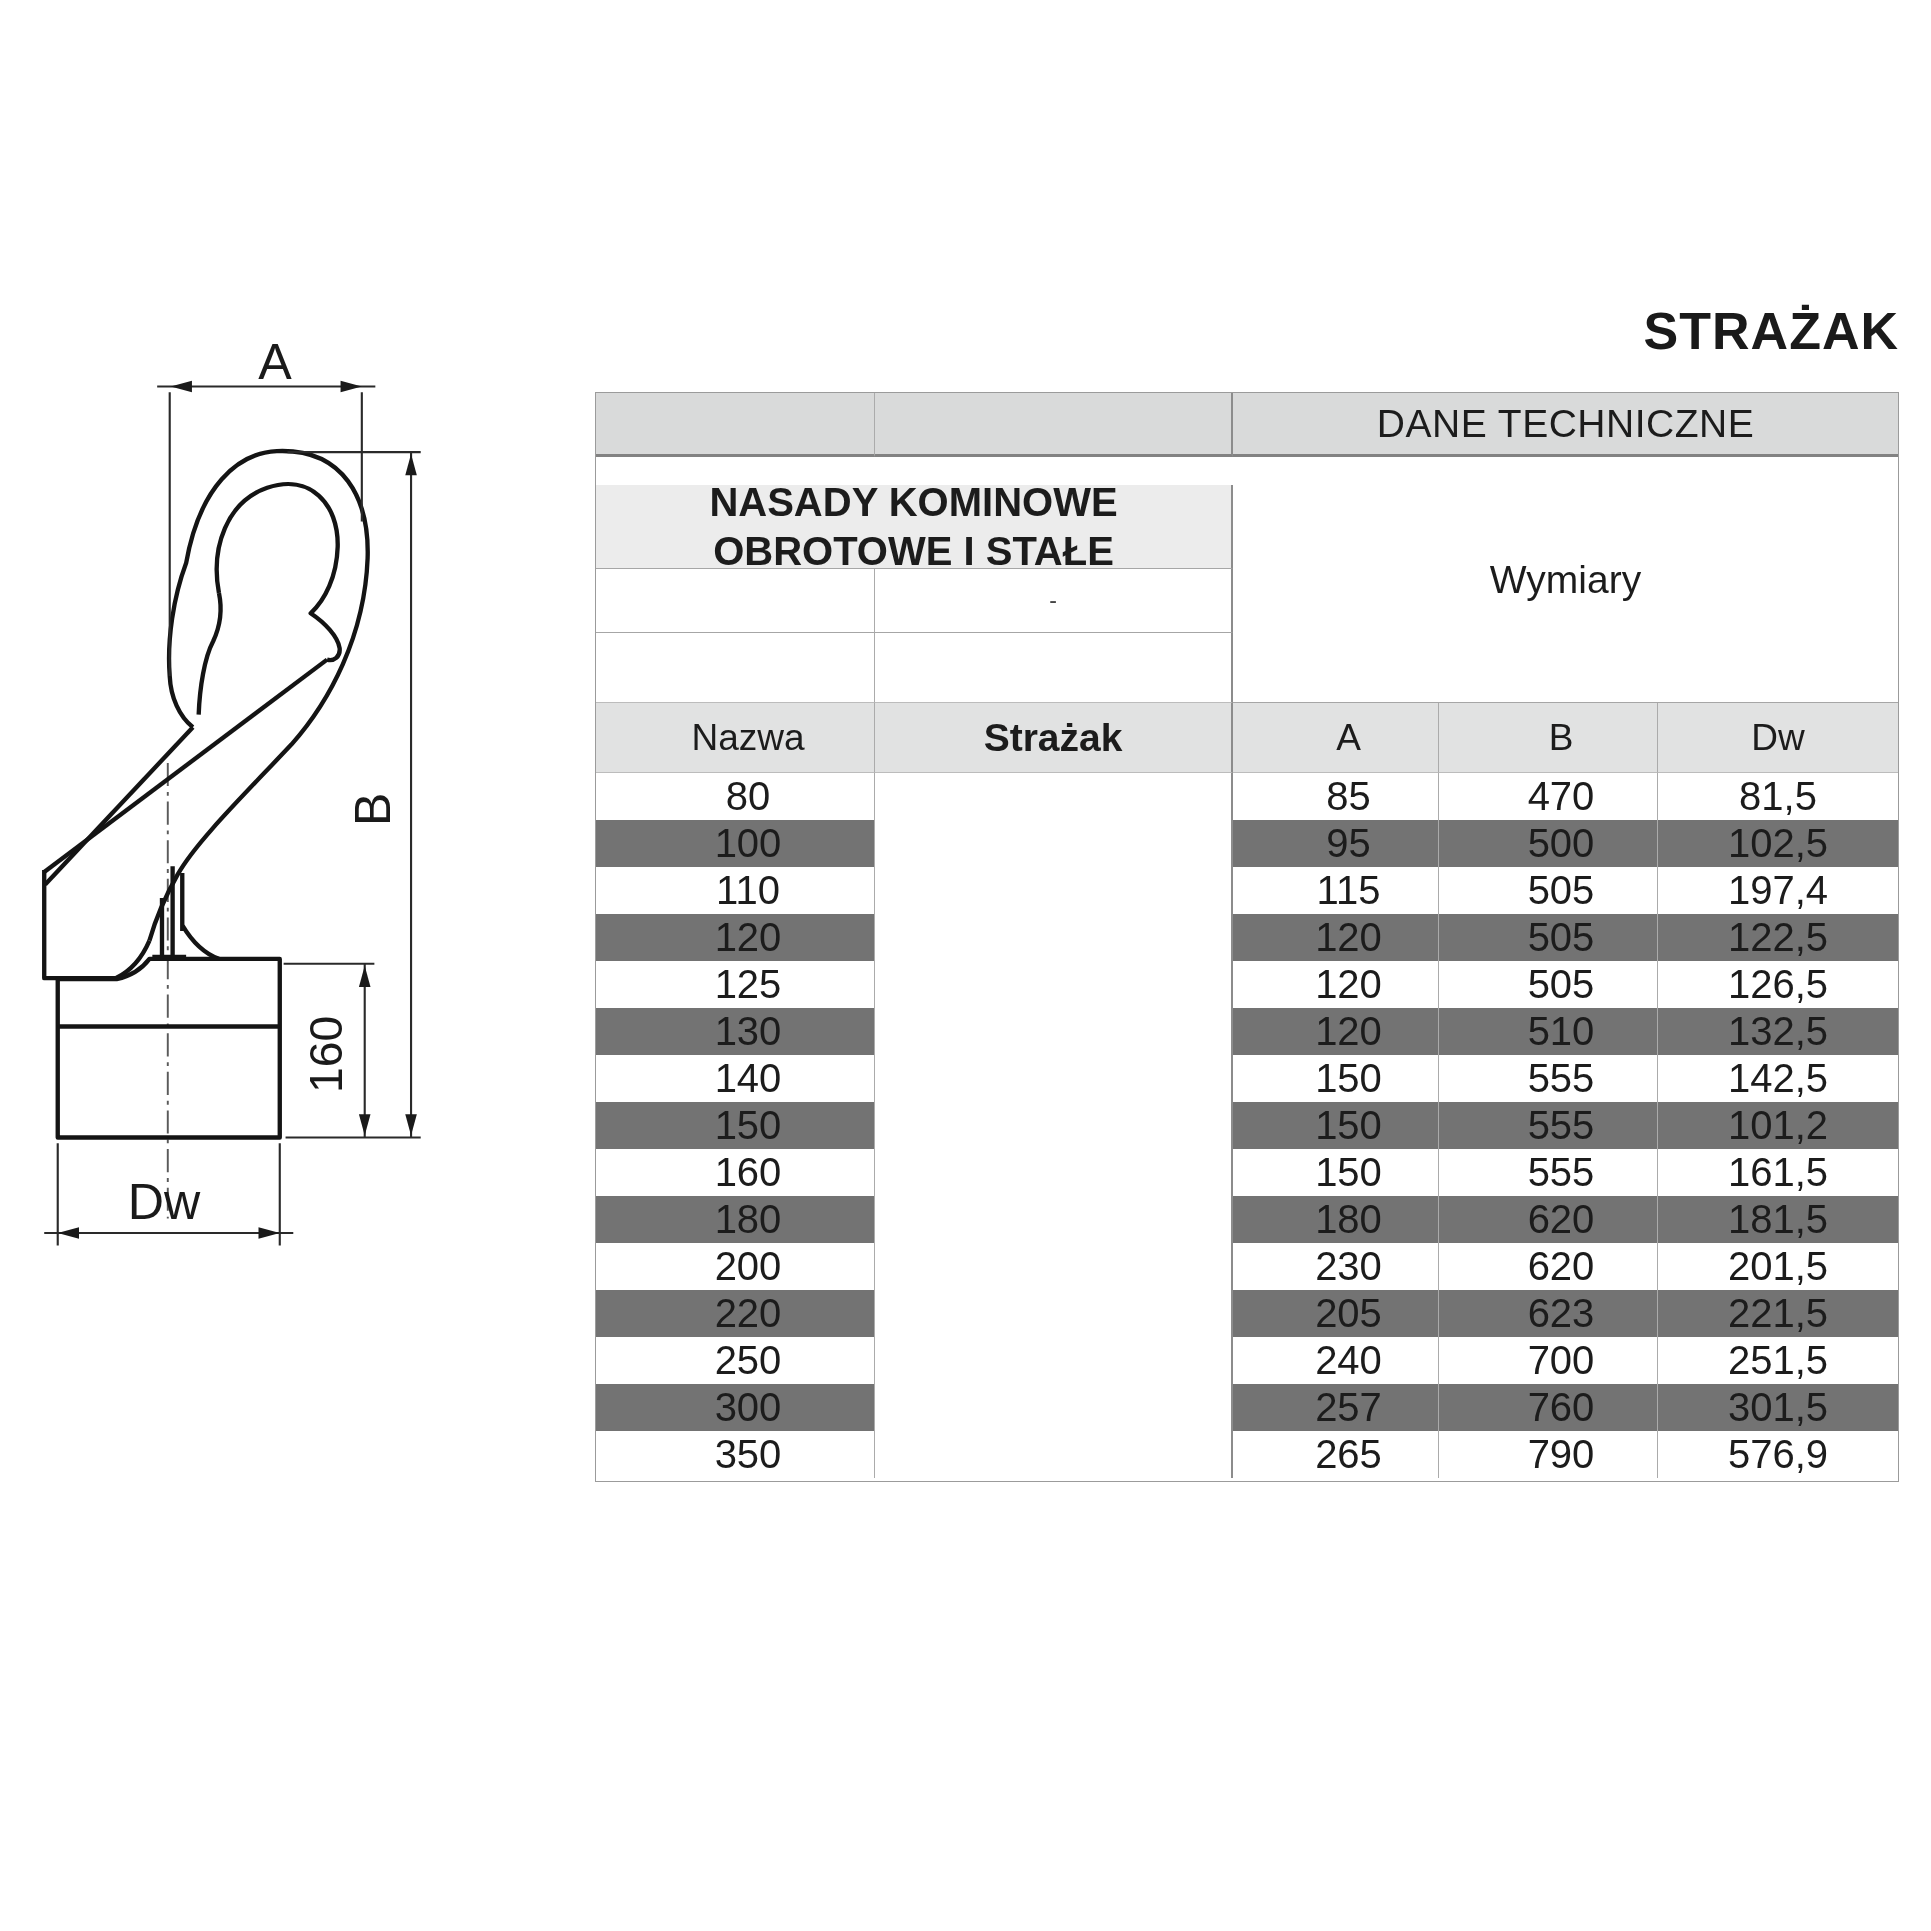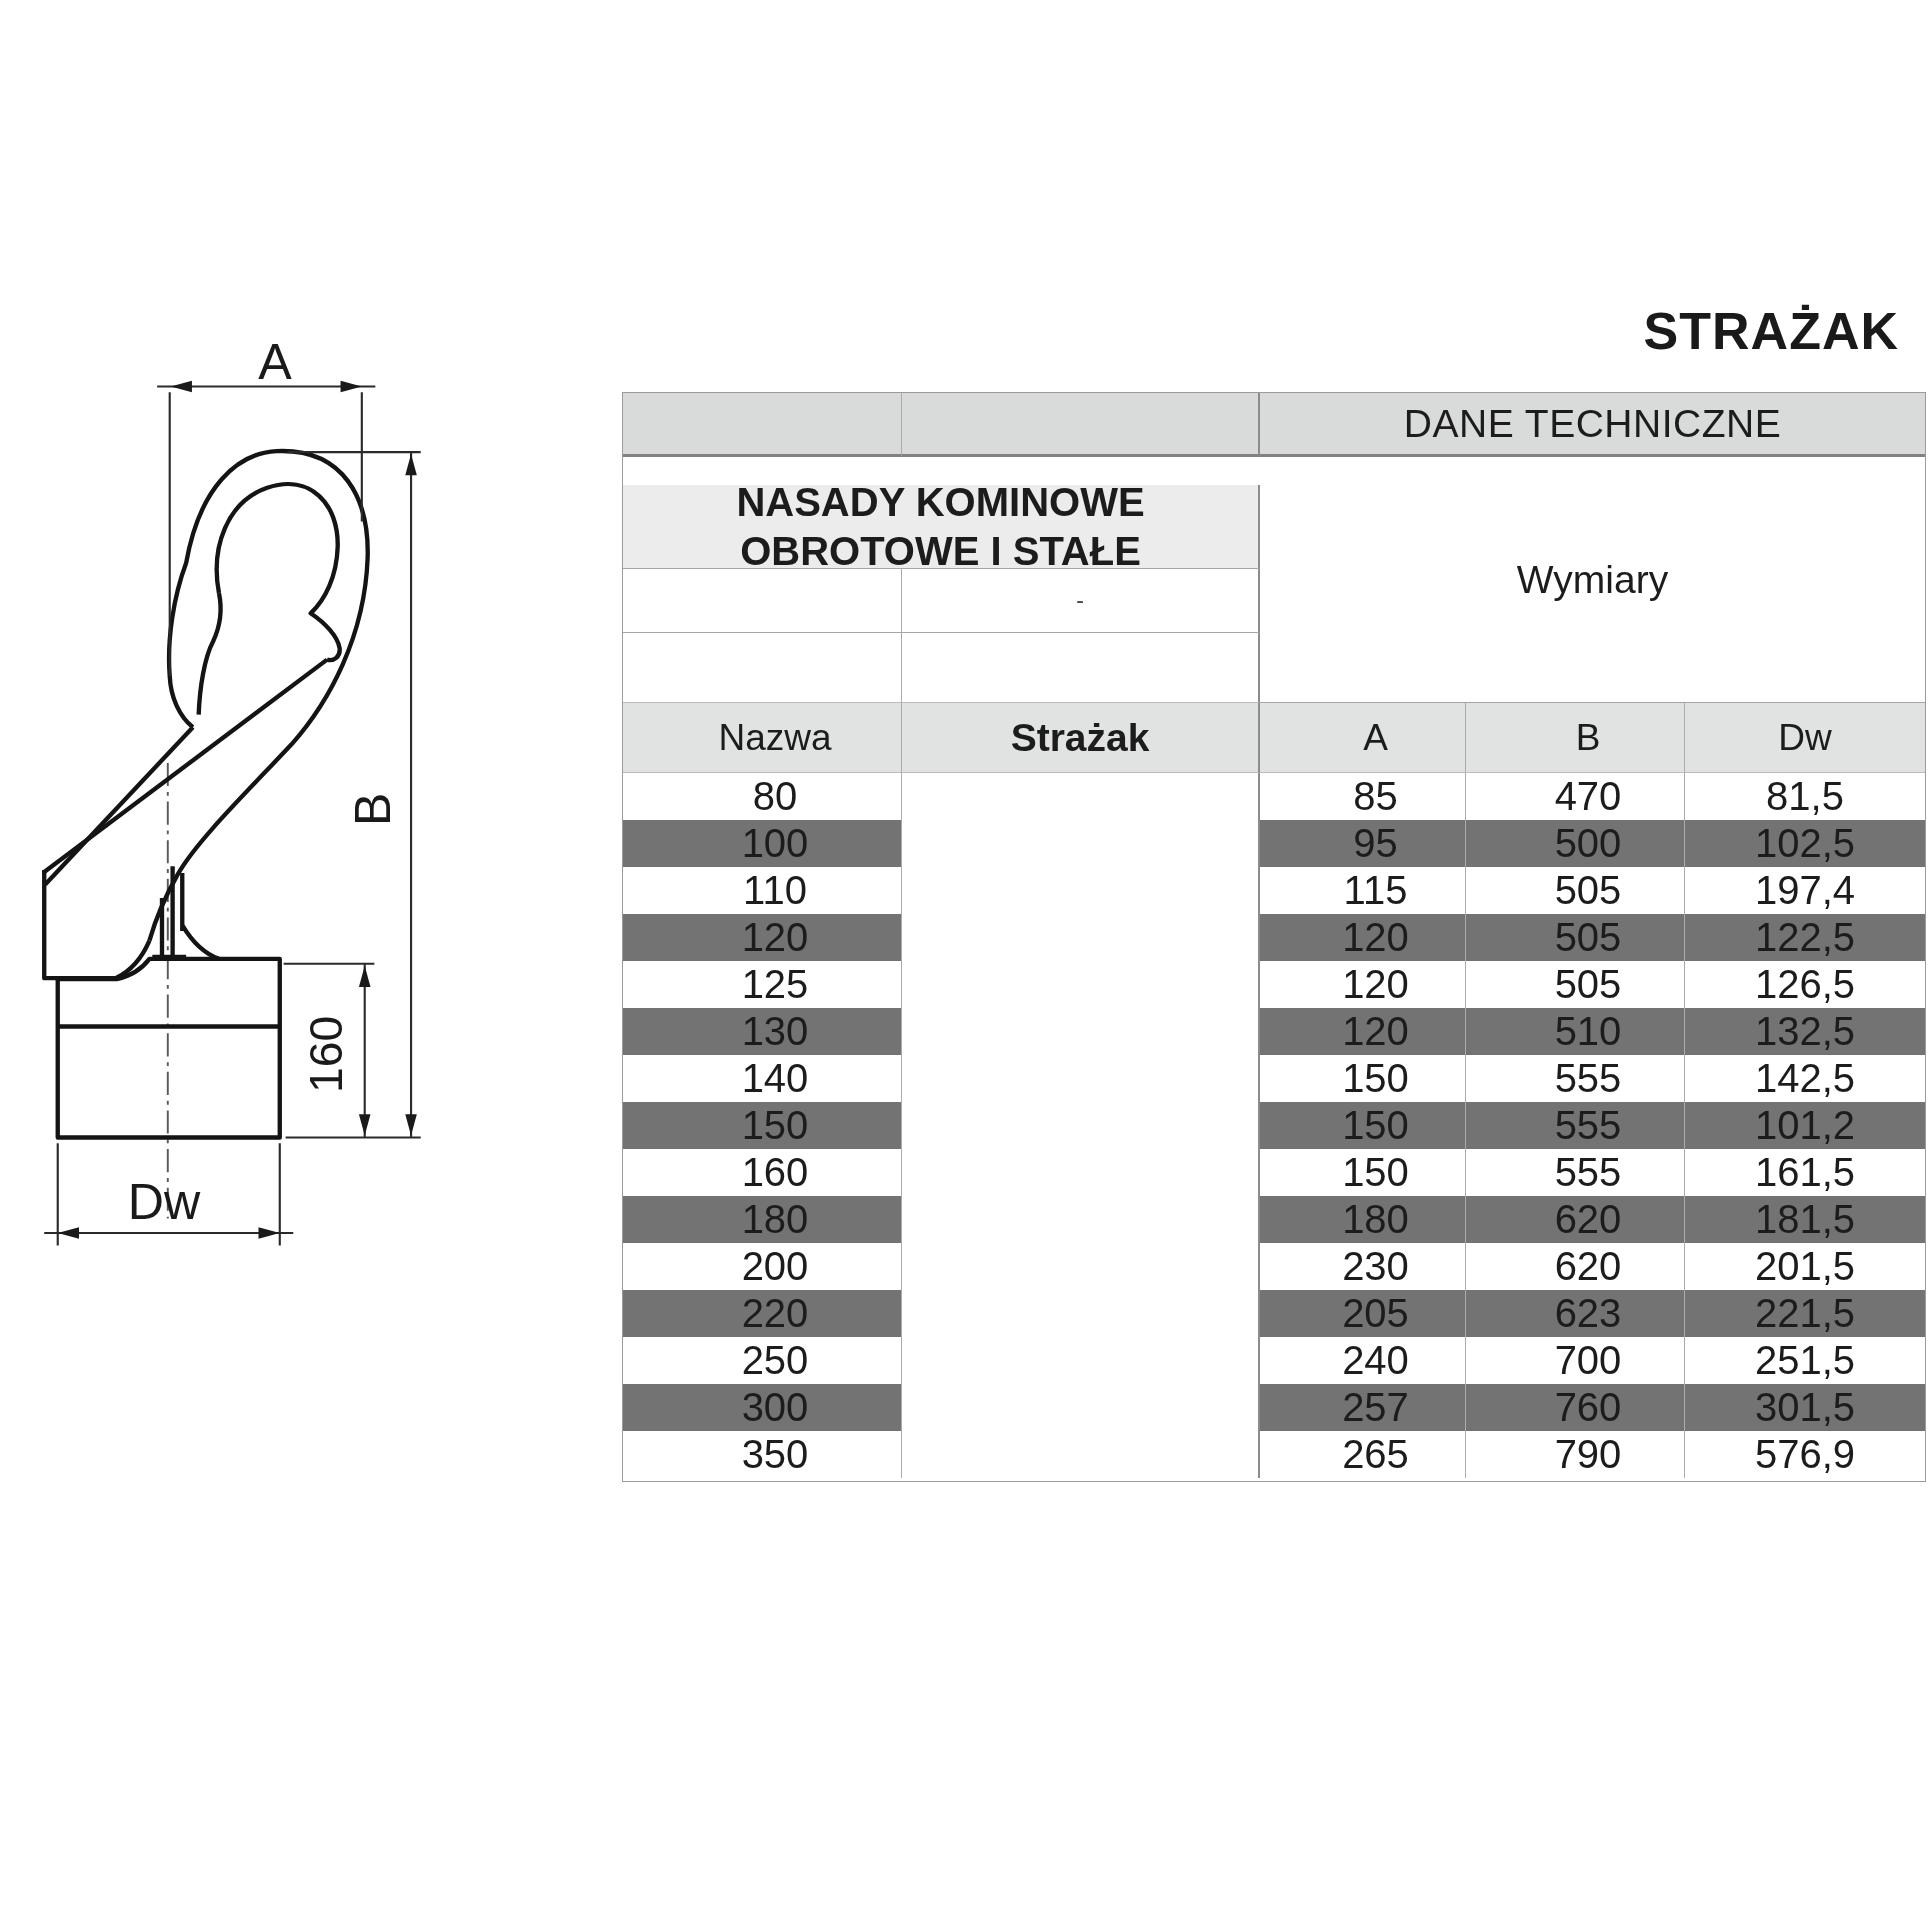--- a/index.html
+++ b/index.html
@@ -6,21 +6,21 @@
   .canvas{
     position:relative;width:1931px;height:1931px;background:#ffffff;overflow:hidden;
     font-family:"Liberation Sans", sans-serif;color:#1c1c1c;
   }
   .page-title{
     position:absolute;top:301px;right:32px;
     font-size:52px;font-weight:bold;letter-spacing:1px;color:#1a1a1a;
   }
   
   .spec-table{
-    position:absolute;left:622px;top:392px;width:1302px;height:1088px;
+    position:absolute;left:595px;top:392px;width:1302px;height:1088px;
     display:grid;box-sizing:content-box;
     grid-template-columns:279px 358px 206px 219px 240px;
     grid-template-rows:64px 112px 64px 70px 70px repeat(15,47px);
     border:1.9px solid #9b9b9b;
   }
   .cell{display:flex;align-items:center;justify-content:center;box-sizing:border-box;overflow:hidden;}
   .g1{background:#d9dada;}
   .g2{background:#ececec;margin-top:28px;}
   .g3{background:#e1e2e2;}
   .band{background:#737373;}

